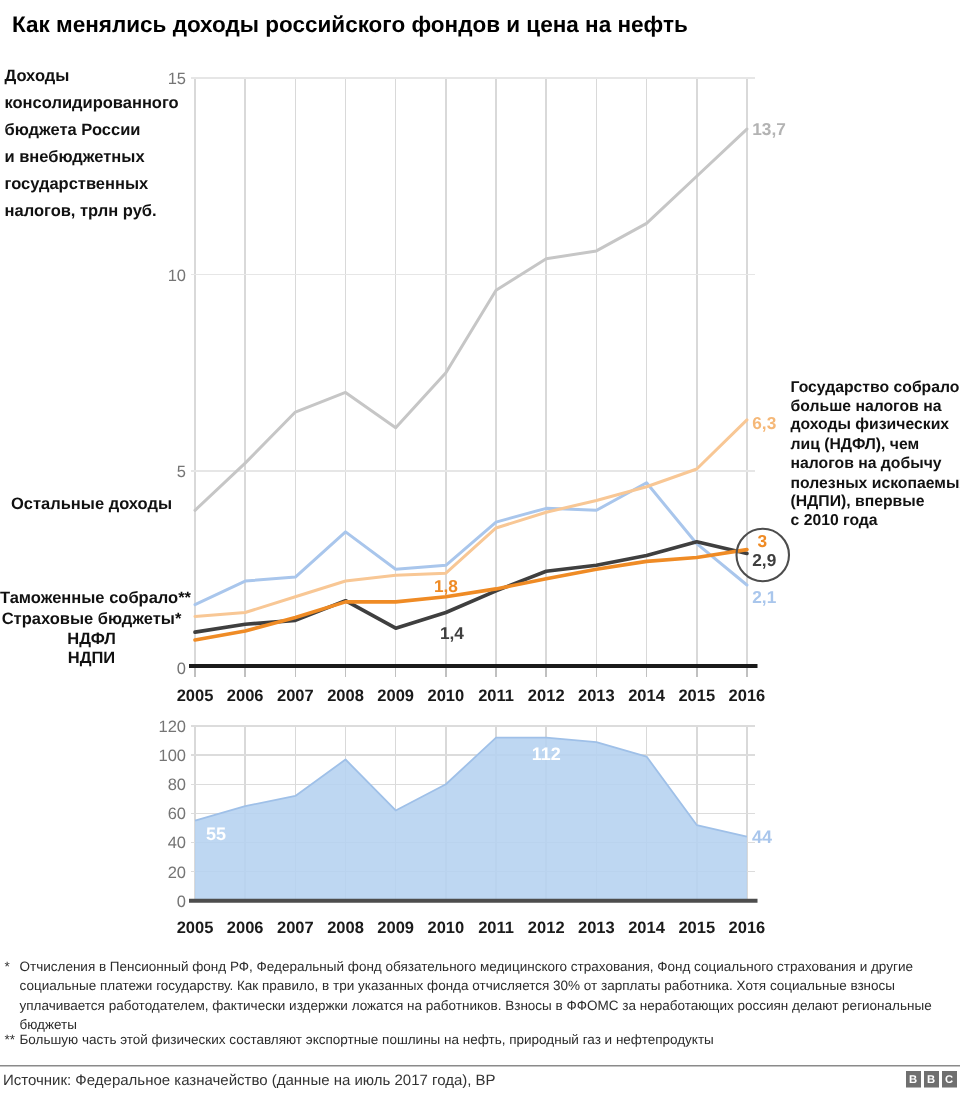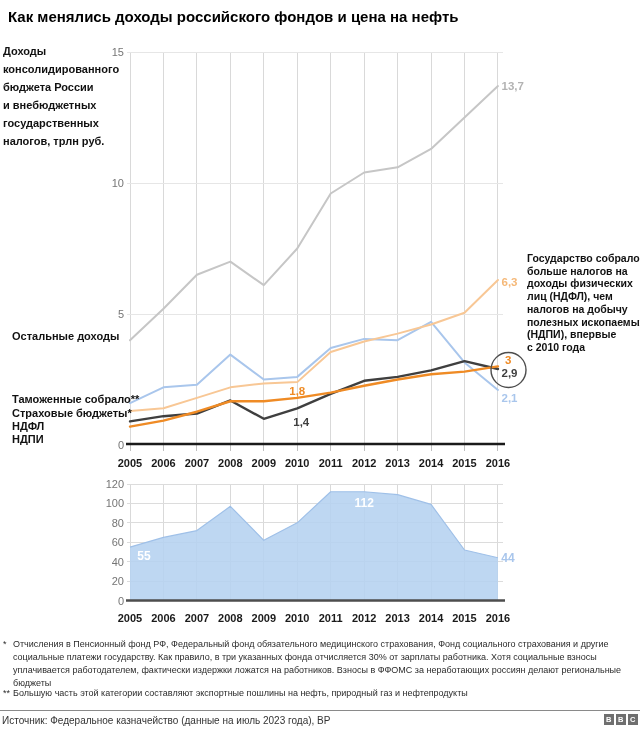--- a/index.html
+++ b/index.html
@@ -6,21 +6,21 @@
   #canvas{position:relative;width:640px;height:742px;background:#ffffff;overflow:hidden;
           font-family:"Liberation Sans","DejaVu Sans",sans-serif;color:#111;}
   .abs{position:absolute;}
   #page-title{left:8px;top:8px;font-size:15px;font-weight:bold;color:#000;letter-spacing:0;}
   #chart-svg{left:0;top:0;}
   svg text{font-family:"Liberation Sans","DejaVu Sans",sans-serif;}
   .axis-desc{left:3px;top:42px;width:125px;font-size:11px;font-weight:bold;line-height:18px;
              color:#111;white-space:pre;}
   .axis-desc-bottom{left:3px;top:477px;width:125px;font-size:11px;font-weight:bold;line-height:14.2px;
              color:#111;white-space:pre;}
-  .series-label{left:12px;width:122px;text-align:left;font-size:11px;font-weight:bold;color:#111;
+  .series-label{left:0;width:122px;text-align:center;font-size:11px;font-weight:bold;color:#111;
                 white-space:nowrap;}
   #lbl-ostalnye{top:330px;}
   #lbl-tamozhennye{top:393px;}
   #lbl-strakhovye{top:407px;}
   #lbl-ndpi{top:420px;}
   #lbl-ndfl{top:433px;}
   #annotation{left:527px;top:252px;width:112px;font-size:10.5px;font-weight:bold;line-height:12.7px;
               color:#111;white-space:pre;}
   .footnote{left:2px;width:636px;font-size:9px;line-height:13px;color:#2b2b2b;padding-left:11px;box-sizing:border-box;}
   #footnote-1{top:638px;}
@@ -164,25 +164,25 @@
 (НДПИ), впервые
 с 2010 года</div>
 
 
   <div id="footnote-1" class="abs footnote">
     <span class="fn-marker">*</span>
     <span>Отчисления в Пенсионный фонд РФ, Федеральный фонд обязательного медицинского страхования, Фонд социального страхования и другие социальные платежи государству. Как правило, в три указанных фонда отчисляется 30% от зарплаты работника. Хотя социальные взносы уплачивается работодателем, фактически издержки ложатся на работников. Взносы в ФФОМС за неработающих россиян делают региональные бюджеты</span>
   </div>
   <div id="footnote-2" class="abs footnote">
     <span class="fn-marker">**</span>
-    <span>Большую часть этой категории составляют экспортные пошлины на нефть, природный газ и нефтепродукты</span>
+    <span>Большую часть этой физических составляют экспортные пошлины на нефть, природный газ и нефтепродукты</span>
   </div>
 
   <div id="separator" class="abs"></div>
-  <div id="source-line" class="abs">Источник: Федеральное казначейство (данные на июль 2023 года), ВР</div>
+  <div id="source-line" class="abs">Источник: Федеральное казначейство (данные на июль 2017 года), ВР</div>
 
   <div id="bbc-logo" class="abs">
     <span class="bbc-sq">B</span>
     <span class="bbc-sq">B</span>
     <span class="bbc-sq">C</span>
   </div>
 
 </div>
 
 </body></html>

